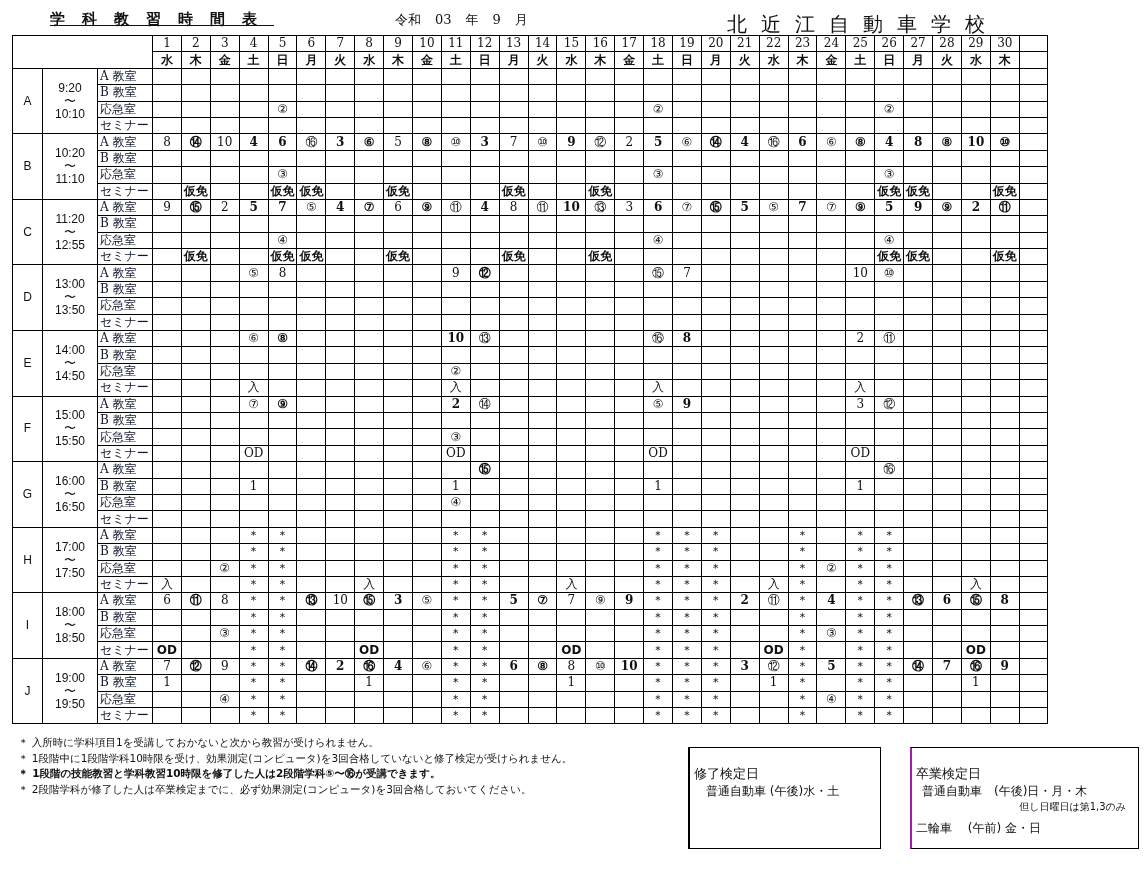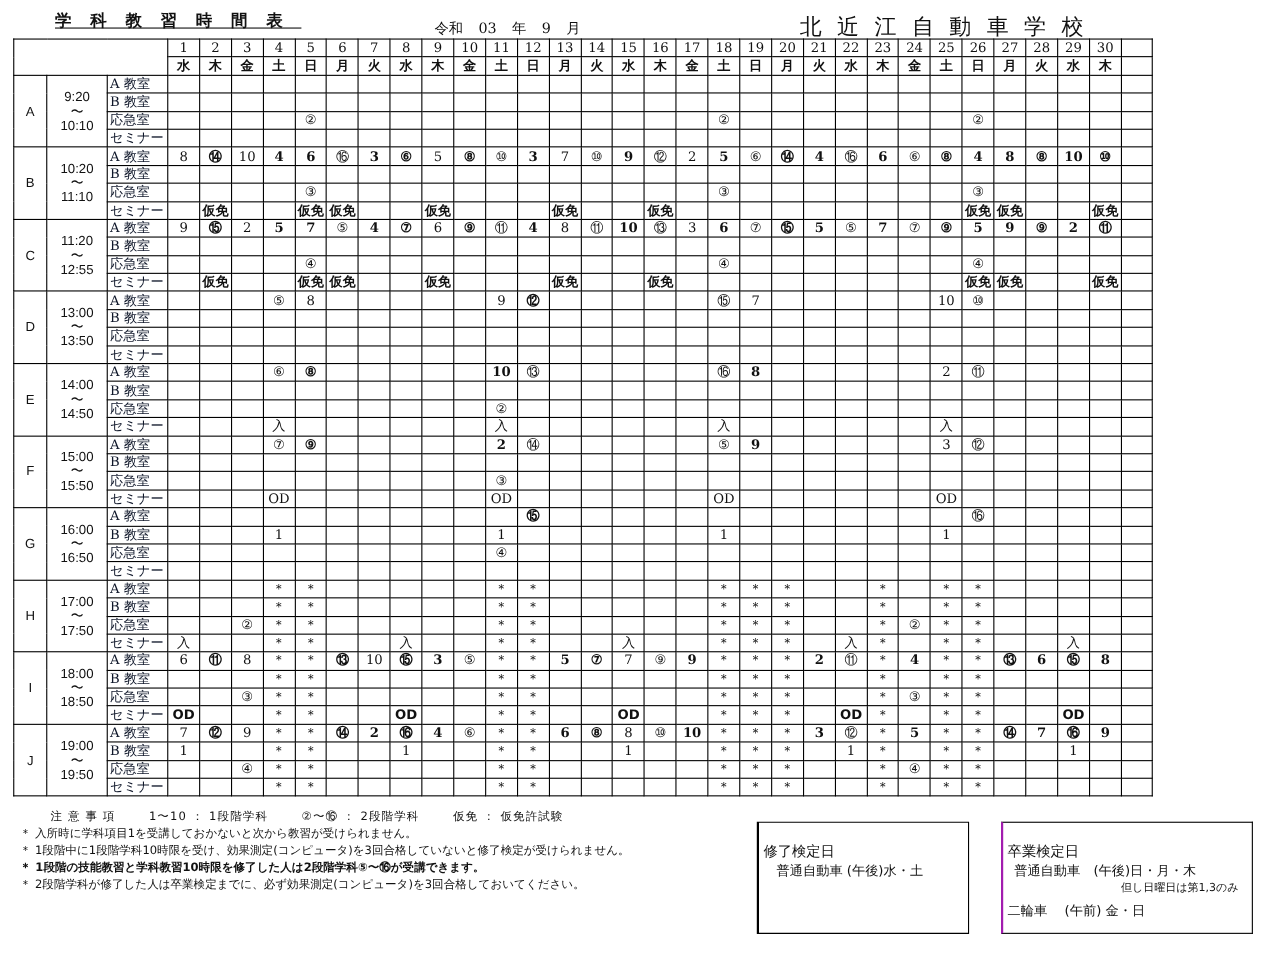--- a/index.html
+++ b/index.html
@@ -1,18 +1,18 @@
 <!DOCTYPE html>
 <html><head>
 <meta charset="utf-8">
 <style>
   html,body{margin:0;padding:0;background:#fff;}
   body{width:1146px;height:878px;position:relative;overflow:hidden;font-family:"DejaVu Serif","Liberation Serif",serif;color:#111;}
   .title{position:absolute;top:10px;left:50px;font-size:15px;font-weight:bold;letter-spacing:17px;text-decoration:underline;font-family:"DejaVu Sans",sans-serif;}
-  .era{position:absolute;top:17px;left:395px;font-size:13px;font-family:"DejaVu Serif",serif;}
+  .era{position:absolute;top:11px;left:395px;font-size:13px;font-family:"DejaVu Serif",serif;}
   .era span{margin-right:14px;}
   .school{position:absolute;top:11px;left:727px;font-size:20px;letter-spacing:14px;font-family:"DejaVu Serif",serif;}
   table.sched{position:absolute;top:35px;left:12px;border-collapse:collapse;table-layout:fixed;}
   table.sched td{border:1px solid #000;padding:0;text-align:center;vertical-align:middle;height:15.4px;font-size:12px;line-height:13px;white-space:nowrap;overflow:hidden;}
   table.sched td.day{font-size:12px;}
   table.sched td.wd{font-family:"DejaVu Sans",sans-serif;font-weight:bold;font-size:12px;}
   td.letter{font-family:"Liberation Sans",sans-serif;font-size:24px;}
   td.time{font-family:"Liberation Sans",sans-serif;font-size:13px;line-height:17px;}
   td.room{font-size:10px;text-align:left !important;padding-left:2px !important;color:#0f172a;}
   .b{font-weight:bold;}
@@ -1563,26 +1563,20 @@
         <td></td>
         <td></td>
         <td></td>
         <td></td>
         <td></td>
       </tr>
     </tbody>
 </table>
 
 <div class="notes">
-  <div class="hd">
-    <span>注 意 事 項</span>
-    <span>1〜10 ： 1段階学科</span>
-    <span>②〜⑯ ： 2段階学科</span>
-    <span>仮免 ： 仮免許試験</span>
-  </div>
   <div id="notes-list">
       <div class="ln">＊ 入所時に学科項目1を受講しておかないと次から教習が受けられません。</div>
       <div class="ln">＊ 1段階中に1段階学科10時限を受け、効果測定(コンピュータ)を3回合格していないと修了検定が受けられません。</div>
       <div class="ln bold">＊ 1段階の技能教習と学科教習10時限を修了した人は2段階学科⑤〜⑯が受講できます。</div>
       <div class="ln">＊ 2段階学科が修了した人は卒業検定までに、必ず効果測定(コンピュータ)を3回合格しておいてください。</div>
     </div>
 </div>
 
 <div class="box box1">
   <div class="h">修了検定日</div>

